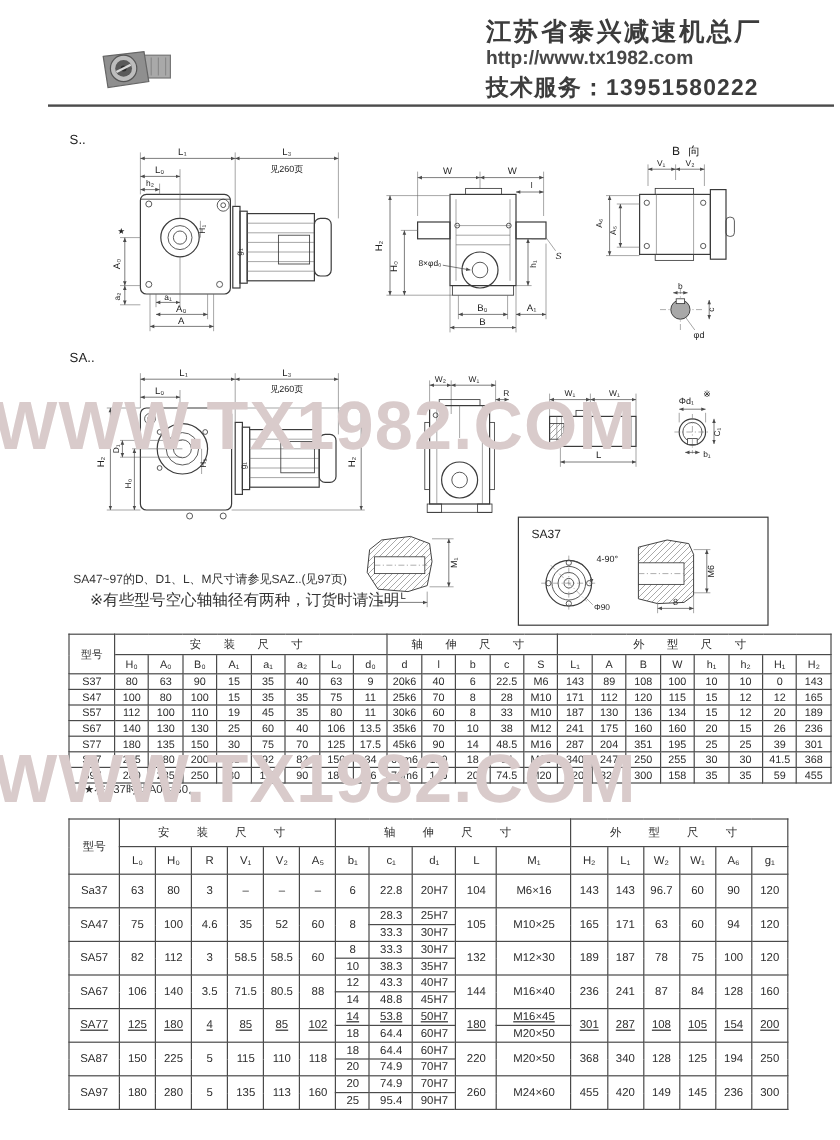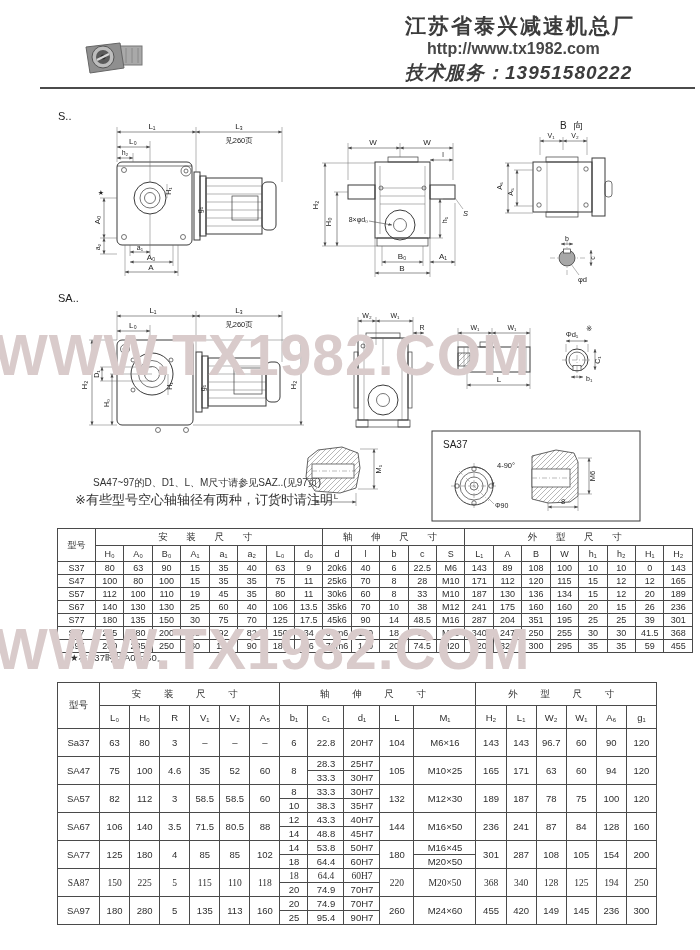--- a/index.html
+++ b/index.html
@@ -1,34 +1,34 @@
 <!DOCTYPE html>
 <html><head>
 <meta charset="utf-8">
 <style>
   html,body{margin:0;padding:0;background:#fff;}
   .page{position:relative;width:700px;height:950px;background:#fff;overflow:hidden;
         font-family:"Liberation Sans","DejaVu Sans",sans-serif;color:#2e2e2e;}
   .abs{position:absolute;}
   
   .company{left:405px;top:12px;font-size:21px;font-weight:bold;letter-spacing:2px;color:#3c3c3c;white-space:nowrap;}
-  .website{left:405px;top:40px;font-size:16px;font-weight:bold;color:#474747;white-space:nowrap;margin-left:22px;}
-  .service{left:405px;top:60px;font-size:19px;font-weight:bold;letter-spacing:1px;color:#3c3c3c;white-space:nowrap;font-style:italic;}
+  .website{left:405px;top:40px;font-size:16px;font-weight:bold;color:#474747;white-space:nowrap;}
+  .service{left:405px;top:60px;font-size:19px;font-weight:bold;letter-spacing:1px;color:#3c3c3c;white-space:nowrap;}
   .hrule{left:40px;top:87px;width:655px;height:2px;background:#4b4b4b;}
   
   svg text{font-family:"Liberation Sans","DejaVu Sans",sans-serif;font-size:8px;fill:#222;}
   .o{fill:none;stroke:#3b3b3b;stroke-width:1;}
   .o2{fill:none;stroke:#3b3b3b;stroke-width:.7;}
   .d{stroke:#4a4a4a;stroke-width:.6;fill:none;}
   .x{stroke:#6a6a6a;stroke-width:.5;fill:none;}
   .cl{stroke:#777;stroke-width:.5;fill:none;stroke-dasharray:5 2 1 2;}
   .t7{font-size:7px;} .t75{font-size:7.5px;} .t10{font-size:10px;} .t11{font-size:11px;}
   .anc{text-anchor:middle;}
   
-  .note1{left:93px;top:476px;font-size:10px;color:#333;}
+  .note1{left:61px;top:476px;font-size:10px;color:#333;}
   .note2{left:75px;top:491px;font-size:13px;color:#333;}
   .t1note{left:70px;top:652px;font-size:9.5px;color:#333;text-align:center;}
   
   table{border-collapse:collapse;table-layout:fixed;background:#fff;}
   th,td{border:1px solid #4a4a4a;text-align:center;vertical-align:middle;
         font-weight:normal;padding:0 1px;overflow:hidden;white-space:nowrap;}
   #t1wrap{left:57px;top:528px;} #t1{width:636px;font-size:9px;}
   #t1 .gh{letter-spacing:8px;height:16px;font-size:9.5px;}
   #t1 .sh{height:15px;} #t1 tbody tr{height:13px;margin-top:39px;}
   #t2wrap{left:57px;top:682px;} #t2{width:600px;font-size:9.5px;}
@@ -589,21 +589,21 @@
             <td>180</td>
             <td>26</td>
             <td>70m6</td>
             <td>140</td>
             <td>20</td>
             <td>74.5</td>
             <td>M20</td>
             <td>420</td>
             <td>320</td>
             <td>300</td>
-            <td>295</td>
+            <td>158</td>
             <td>35</td>
             <td>35</td>
             <td>59</td>
             <td>455</td>
           </tr>
         </tbody>
     </table>
   </div>
   <div class="abs t1note">★在S37时此A0为B0。</div>
 
@@ -721,34 +721,34 @@
             <td rowspan="2">106</td>
             <td rowspan="2">140</td>
             <td rowspan="2">3.5</td>
             <td rowspan="2">71.5</td>
             <td rowspan="2">80.5</td>
             <td rowspan="2">88</td>
             <td rowspan="1">12</td>
             <td>43.3</td>
             <td>40H7</td>
             <td rowspan="2">144</td>
-            <td rowspan="2">M16×50</td>
+            <td rowspan="2">M16×40</td>
             <td rowspan="2">236</td>
             <td rowspan="2">241</td>
             <td rowspan="2">87</td>
             <td rowspan="2">84</td>
             <td rowspan="2">128</td>
             <td rowspan="2">160</td>
           </tr>
           <tr style="height: 14px;">
             <td>14</td>
             <td>48.8</td>
             <td>45H7</td>
           </tr>
-          <tr style="height: 14px;">
+          <tr style="height: 14px; text-decoration: underline;">
             <th rowspan="2">SA77</th>
             <td rowspan="2">125</td>
             <td rowspan="2">180</td>
             <td rowspan="2">4</td>
             <td rowspan="2">85</td>
             <td rowspan="2">85</td>
             <td rowspan="2">102</td>
             <td rowspan="1">14</td>
             <td>53.8</td>
             <td>50H7</td>
@@ -760,21 +760,21 @@
             <td rowspan="2">105</td>
             <td rowspan="2">154</td>
             <td rowspan="2">200</td>
           </tr>
           <tr style="height: 14px;">
             <td>18</td>
             <td>64.4</td>
             <td>60H7</td>
             <td>M20×50</td>
           </tr>
-          <tr style="height: 14px; font-family: Liberation Serif, serif;">
+          <tr style="height: 14px;">
             <th rowspan="2">SA87</th>
             <td rowspan="2">150</td>
             <td rowspan="2">225</td>
             <td rowspan="2">5</td>
             <td rowspan="2">115</td>
             <td rowspan="2">110</td>
             <td rowspan="2">118</td>
             <td rowspan="1">18</td>
             <td>64.4</td>
             <td>60H7</td>

